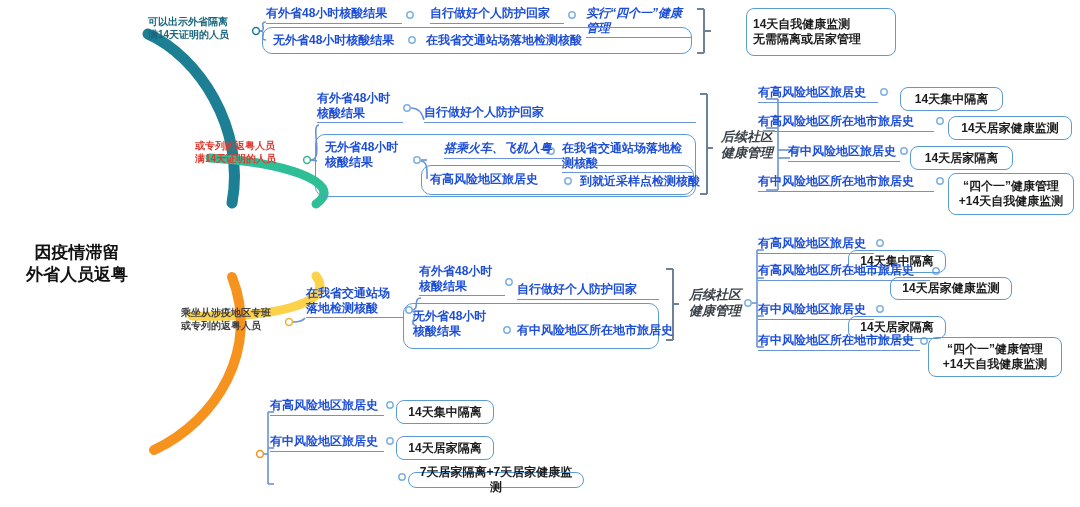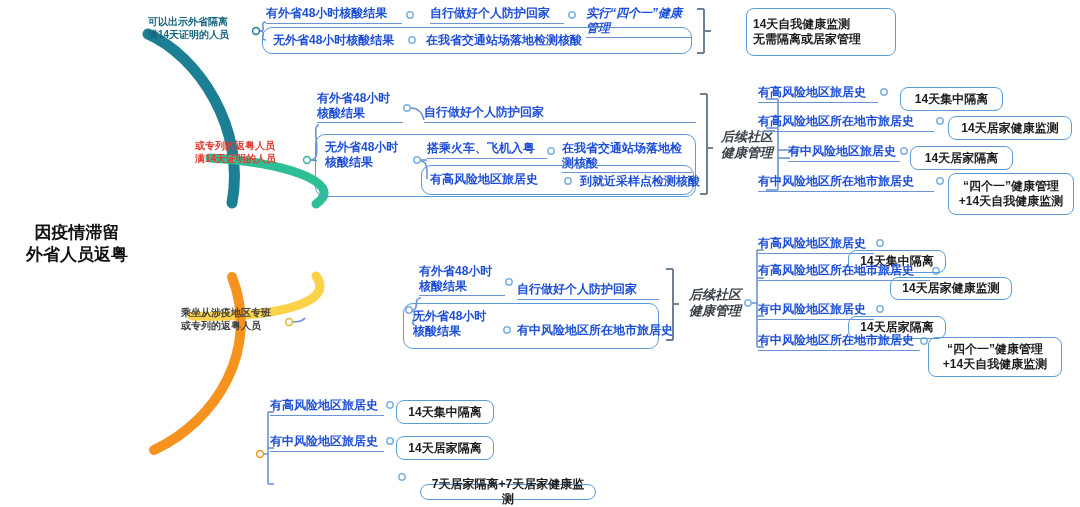--- a/index.html
+++ b/index.html
@@ -5,21 +5,21 @@
   html,body{margin:0;padding:0;background:#ffffff;}
   #canvas{position:relative;width:1080px;height:507px;background:#fff;overflow:hidden;
           font-family:"Liberation Sans","DejaVu Sans",sans-serif;}
   svg.underlay{position:absolute;left:0;top:0;width:1080px;height:507px;}
   .node{position:absolute;font-weight:bold;color:#1d4ed8;font-size:12px;line-height:1.22;
         white-space:pre-line;}
   .uline{border-bottom:1.8px solid #6a93d8;padding-bottom:2px;}
   .blabel{position:absolute;font-weight:bold;font-size:10px;line-height:1.3;white-space:pre-line;}
   .c-b1{color:#17657e;} .c-b2{color:#df3a30;} .c-b34{color:#404040;}
   .central{position:absolute;font-weight:bold;font-size:17px;line-height:1.3;color:#111;
-           text-align:center;white-space:pre-line;}
+           text-align:center;white-space:pre-line;margin-top:20px;}
   .tbox{position:absolute;border:1.8px solid #5b9bd5;border-radius:8px;font-weight:bold;
         font-size:12px;line-height:1.25;color:#1c1c1c;text-align:center;white-space:pre-line;
         display:flex;align-items:center;justify-content:center;padding:1px 6px;box-sizing:border-box;}
   .boundary{position:absolute;border:1.7px solid #5b9bd5;border-radius:10px;box-sizing:border-box;}
   .followup{position:absolute;font-weight:bold;font-style:italic;font-size:13px;line-height:1.25;
             color:#3a4047;white-space:pre-line;text-align:center;}
 </style>
 </head>
 <body>
 
@@ -121,39 +121,41 @@
 无需隔离或居家管理</div>
 
   <div class="blabel c-b2" style="left:195px;top:139px;">或专列的返粤人员
 满14天证明的人员</div>
   <div class="node uline" style="left:317px;top:91px;width:86px;">有外省48小时
 核酸结果</div>
   <div class="node uline" style="left:424px;top:105px;width:272px;">自行做好个人防护回家</div>
   <div class="boundary" style="left:315px;top:134px;width:381px;height:63px;"></div>
   <div class="node" style="left:325px;top:140px;">无外省48小时
 核酸结果</div>
-  <div class="node uline" style="left:427px;top:141px;width:120px;">搭乘火车、飞机入粤</div>
+  <div class="node uline" style="left:444px;top:141px;width:120px;font-style:italic;">搭乘火车、飞机入粤</div>
   <div class="node uline" style="left:562px;top:141px;width:130px;">在我省交通站场落地检测核酸</div>
   <div class="boundary" style="left:421px;top:165px;width:273px;height:30px;"></div>
   <div class="node" style="left:430px;top:172px;">有高风险地区旅居史</div>
   <div class="node" style="left:580px;top:174px;">到就近采样点检测核酸</div>
   <div class="followup" style="left:714px;top:129px;width:66px;">后续社区
 健康管理</div>
   <div class="node uline" style="left:758px;top:85px;width:120px;">有高风险地区旅居史</div>
   <div class="tbox" style="left:900px;top:87px;width:103px;height:24px;">14天集中隔离</div>
   <div class="node uline" style="left:758px;top:114px;width:176px;">有高风险地区所在地市旅居史</div>
   <div class="tbox" style="left:948px;top:116px;width:124px;height:24px;">14天居家健康监测</div>
   <div class="node uline" style="left:788px;top:144px;width:112px;">有中风险地区旅居史</div>
   <div class="tbox" style="left:910px;top:146px;width:103px;height:24px;">14天居家隔离</div>
   <div class="node uline" style="left:758px;top:174px;width:176px;">有中风险地区所在地市旅居史</div>
   <div class="tbox" style="left:948px;top:173px;width:126px;height:42px;">“四个一”健康管理
 +14天自我健康监测</div>
 
   <div class="blabel c-b34" style="left:181px;top:306px;">乘坐从涉疫地区专班
 或专列的返粤人员</div>
+  <div class="node uline" style="left:306px;top:286px;width:98px;">在我省交通站场
+落地检测核酸</div>
   <div class="node uline" style="left:419px;top:264px;width:86px;">有外省48小时
 核酸结果</div>
   <div class="node uline" style="left:517px;top:282px;width:142px;">自行做好个人防护回家</div>
   <div class="boundary" style="left:403px;top:303px;width:256px;height:46px;"></div>
   <div class="node" style="left:413px;top:309px;">无外省48小时
 核酸结果</div>
   <div class="node" style="left:517px;top:323px;">有中风险地区所在地市旅居史</div>
   <div class="followup" style="left:683px;top:287px;width:64px;">后续社区
 健康管理</div>
   <div class="node uline" style="left:758px;top:236px;width:116px;">有高风险地区旅居史</div>
@@ -163,15 +165,15 @@
   <div class="node uline" style="left:758px;top:302px;width:116px;">有中风险地区旅居史</div>
   <div class="tbox" style="left:848px;top:316px;width:98px;height:23px;">14天居家隔离</div>
   <div class="node uline" style="left:758px;top:333px;width:162px;">有中风险地区所在地市旅居史</div>
   <div class="tbox" style="left:928px;top:337px;width:134px;height:40px;">“四个一”健康管理
 +14天自我健康监测</div>
 
   <div class="node uline" style="left:270px;top:398px;width:114px;">有高风险地区旅居史</div>
   <div class="tbox" style="left:396px;top:400px;width:98px;height:24px;">14天集中隔离</div>
   <div class="node uline" style="left:270px;top:434px;width:114px;">有中风险地区旅居史</div>
   <div class="tbox" style="left:396px;top:436px;width:98px;height:24px;">14天居家隔离</div>
-  <div class="tbox" style="left:408px;top:484px;width:176px;height:16px;margin-left:12px;">7天居家隔离+7天居家健康监测</div>
+  <div class="tbox" style="left:408px;top:472px;width:176px;height:16px;">7天居家隔离+7天居家健康监测</div>
 
 </div>
 
 </body></html>

